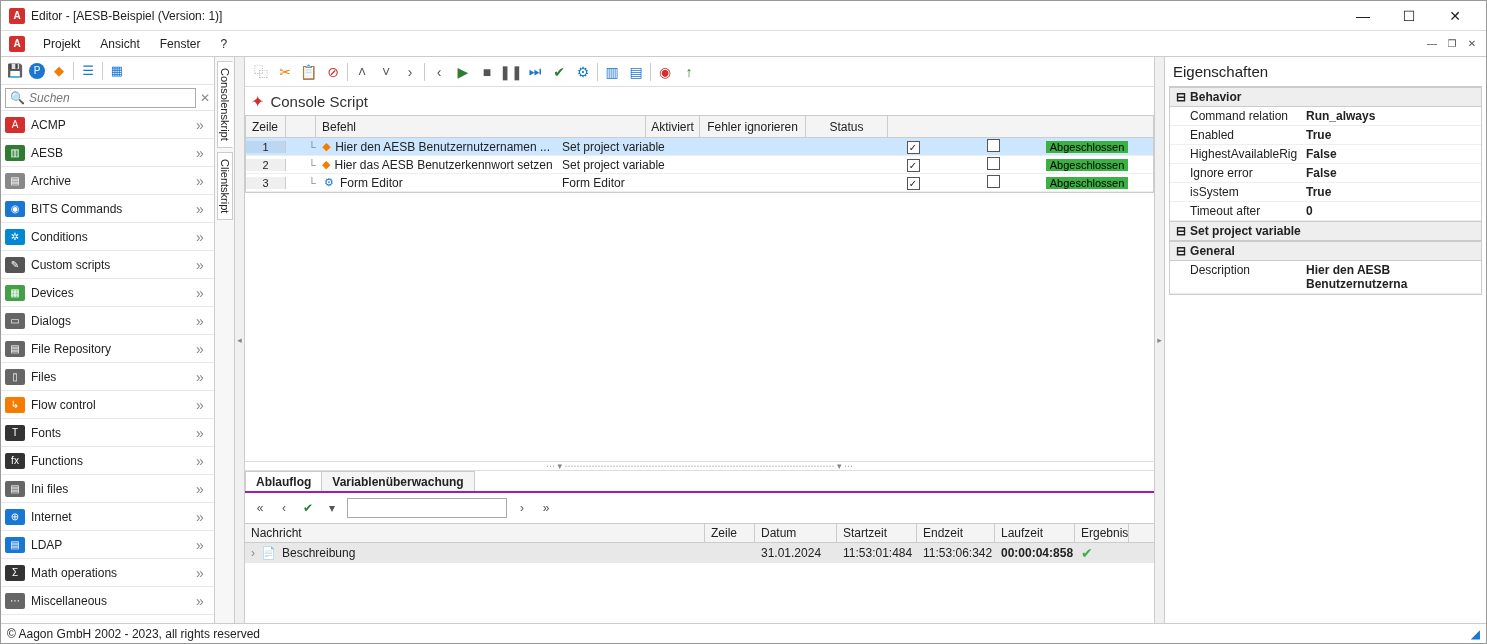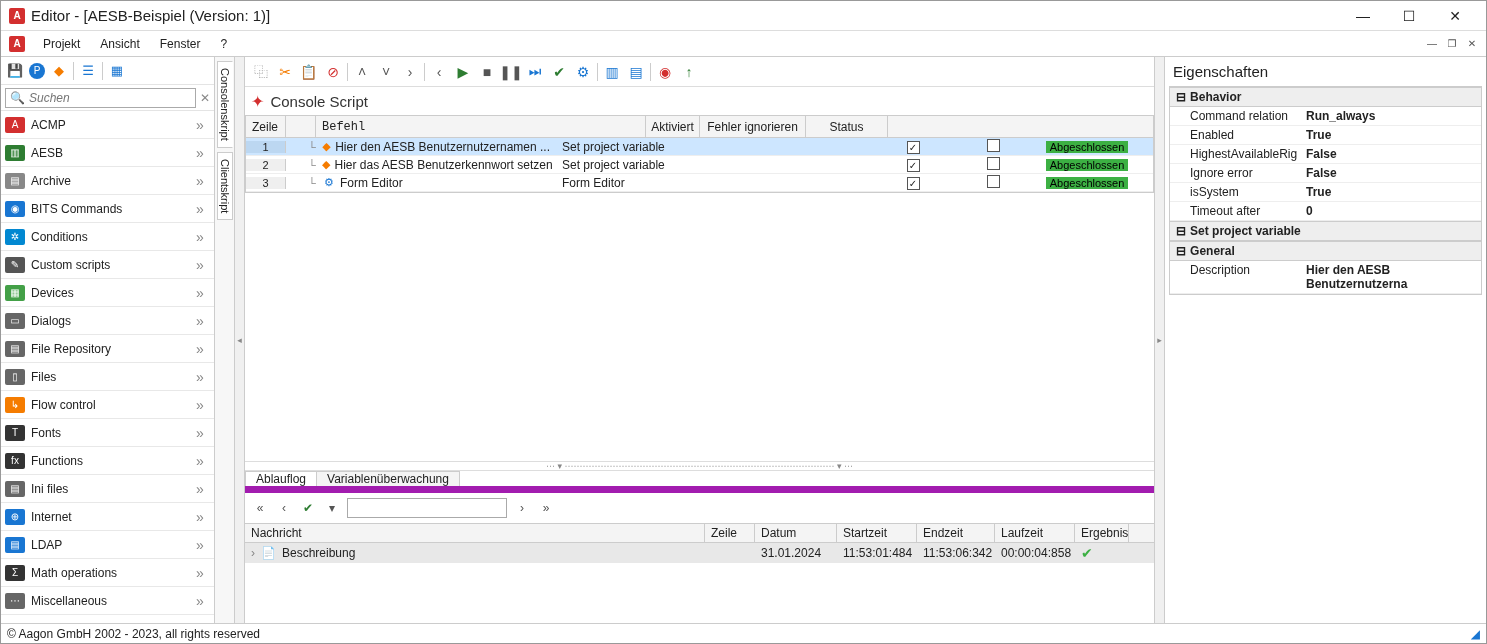--- a/index.html
+++ b/index.html
@@ -1,19 +1,19 @@
 <!DOCTYPE html>
 <html><head>
 <meta charset="utf-8">
 <style>
 * { box-sizing: border-box; margin: 0; padding: 0; }
 body { font-family: "Segoe UI", Tahoma, sans-serif; font-size: 12px; color: #222; background: #fff; width: 1487px; height: 644px; overflow: hidden; display: flex; flex-direction: column; border: 1px solid #999; }
 .titlebar { height: 30px; display: flex; align-items: center; padding: 0 8px; border-bottom: 1px solid #ddd; }
 .titlebar .app-icon { width: 16px; height: 16px; background: #d32f2f; color: #fff; font-size: 10px; font-weight: bold; display: flex; align-items: center; justify-content: center; border-radius: 2px; margin-right: 6px; }
-.titlebar .title { flex: 1; font-size: 15px; }
+.titlebar .title { flex: 1; font-size: 12px; }
 .titlebar .win-btn { width: 46px; height: 28px; display: flex; align-items: center; justify-content: center; font-size: 14px; }
 .menubar { height: 26px; display: flex; align-items: center; padding: 0 4px; border-bottom: 1px solid #ccc; }
 .menubar .app-icon2 { width: 16px; height: 16px; background: #d32f2f; color: #fff; font-size: 10px; font-weight: bold; display: flex; align-items: center; justify-content: center; border-radius: 2px; margin: 0 8px 0 4px; }
 .menubar .menu-item { padding: 0 10px; height: 100%; display: flex; align-items: center; cursor: default; }
 .menubar .spacer { flex: 1; }
 .menubar .mdi-btn { width: 16px; height: 16px; margin: 0 2px; display:flex; align-items:center; justify-content:center; font-size:10px; color:#555;}
 .main-area { flex: 1; display: flex; min-height: 0; }
 .left-panel { width: 214px; border-right: 1px solid #ccc; display: flex; flex-direction: column; }
 .small-toolbar { height: 28px; display: flex; align-items: center; gap: 4px; padding: 0 4px; border-bottom: 1px solid #e4e4e4; }
 .tb-icon { width: 20px; height: 20px; display: flex; align-items: center; justify-content: center; font-size: 13px; }
@@ -37,50 +37,50 @@
 .editor-toolbar { height: 30px; display: flex; align-items: center; padding: 0 6px; gap: 4px; border-bottom: 1px solid #ddd; }
 .et-icon { width: 20px; height: 20px; display: flex; align-items: center; justify-content: center; font-size: 14px; }
 .script-header { height: 28px; display: flex; align-items: center; padding: 0 6px; gap: 6px; font-size: 15px; font-weight: normal; color: #333; }
 .script-header .puzzle { color: #d32f2f; font-size: 16px; }
 .grid-wrap { border: 1px solid #ccc; }
 .grid-head { display: flex; background: #f4f4f4; border-bottom: 1px solid #ccc; height: 22px; }
 .gc { border-right: 1px solid #ccc; padding: 2px 6px; display:flex; align-items:center; font-size:12px;}
 .gc-zeile { width: 40px; }
 .gc-tree { width: 30px; }
 .gc-beschr { width: 240px; }
-.gc-befehl { width: 330px; font-family: Liberation Mono, monospace; }
+.gc-befehl { width: 330px; }
 .gc-akt { width: 54px; justify-content:center;}
 .gc-fehl { width: 106px; justify-content:center;}
 .gc-stat { width: 82px; justify-content:center;}
 .gr { display: flex; height: 18px; border-bottom: 1px solid #eee; align-items:center; }
 .gr.sel { background: #cde6ff; }
 .gc-zeile-cell { width: 40px; background: #efefef; border-right: 1px solid #ccc; text-align: center; padding:0 6px; font-size:11px;}
 .gr.sel .gc-zeile-cell { background:#bcd7f1; }
 .gc-tree-cell { width: 30px; display:flex; align-items:center; justify-content:flex-end; position:relative;}
 .tree-line {  color:#888; font-size:11px;}
 .gc-beschr-cell { width: 240px; padding: 0 6px; white-space: nowrap; overflow: hidden; display:flex; align-items:center; gap:4px;}
 .gc-befehl-cell { width: 330px; padding: 0 6px; }
 .gc-akt-cell { width: 54px; text-align:center;}
 .gc-fehl-cell { width: 106px; text-align:center;}
 .gc-stat-cell { width: 82px; background:#3cb043; color:#000; text-align:center; font-size:11px;}
 .chk { display:inline-block; width:13px; height:13px; border:1px solid #555; background:#fff; font-size:10px; line-height:11px; text-align:center;}
 .row-icon { width:14px; height:14px; display:inline-flex; align-items:center; justify-content:center; font-size:11px;}
 .splitter-h { height: 10px; display:flex; align-items:center; justify-content:center; color:#888; font-size:9px; border-top:1px solid #ddd; border-bottom:1px solid #ddd;}
-.bottom-tabs { display:flex; border-bottom:7px solid #a21caf; height:22px;}
+.bottom-tabs { display:flex; border-bottom:2px solid #a21caf; height:22px;font-weight:bold;}
 .btab { padding: 2px 10px; border:1px solid #ccc; border-bottom:none; margin-right:-1px; background:#f4f4f4; font-size:12px; display:flex; align-items:center;}
 .btab.sel { background:#fff; }
 .nav-row { height: 30px; display:flex; align-items:center; gap:6px; padding:0 6px;}
 .nav-btn { width:18px; height:18px; display:flex; align-items:center; justify-content:center; color:#555;}
 .nav-input { width:160px; height:20px; border:1px solid #aaa;}
 .log-head { display:flex; background:#f4f4f4; border-top:1px solid #ccc; border-bottom:1px solid #ccc; height:20px;}
 .lc { border-right:1px solid #ccc; padding:2px 6px; font-size:12px;}
 .lc-msg { width: 460px;} .lc-zeile{width:50px;} .lc-datum{width:82px;} .lc-start{width:80px;} .lc-end{width:78px;} .lc-lauf{width:80px;} .lc-erg{width:54px;}
 .log-row { display:flex; height:20px; background:#e8e8e8; align-items:center;}
 .lr { padding:0 6px; font-size:12px;}
-.lr-msg{width:460px; display:flex; align-items:center; gap:6px;} .lr-zeile{width:50px;} .lr-datum{width:82px;} .lr-start{width:80px;} .lr-end{width:78px;} .lr-lauf{width:80px;} .lr-erg{width:54px; color:#3cb043; font-size:14px;}
+.lr-msg{width:460px; display:flex; align-items:center; gap:6px;} .lr-zeile{width:50px;} .lr-datum{width:82px;} .lr-start{width:80px;} .lr-end{width:78px;} .lr-lauf{width:80px;font-weight:bold;} .lr-erg{width:54px; color:#3cb043; font-size:14px;}
 .right-panel { width: 322px; border-left:1px solid #ccc; display:flex; flex-direction:column;}
 .right-panel h3 { font-weight:normal; font-size:15px; padding:6px 8px;}
 .prop-grid { border:1px solid #ccc; margin:0 4px; font-size:12px;}
 .prop-cat { background:#eee; padding:2px 6px; border-top:1px solid #ccc; border-bottom:1px solid #ccc; display:flex; align-items:center; gap:4px; font-weight:bold;}
 .prop-row { display:flex; border-bottom:1px solid #eee;}
 .prop-k { width: 130px; padding:2px 6px 2px 20px; }
 .prop-v { flex:1; padding:2px 6px; }
 .prop-v.bold { font-weight:bold;}
 .status-bar { height:20px; border-top:1px solid #ccc; display:flex; align-items:center; padding:0 6px; font-size:12px;}
 .status-bar .spacer{flex:1;}

